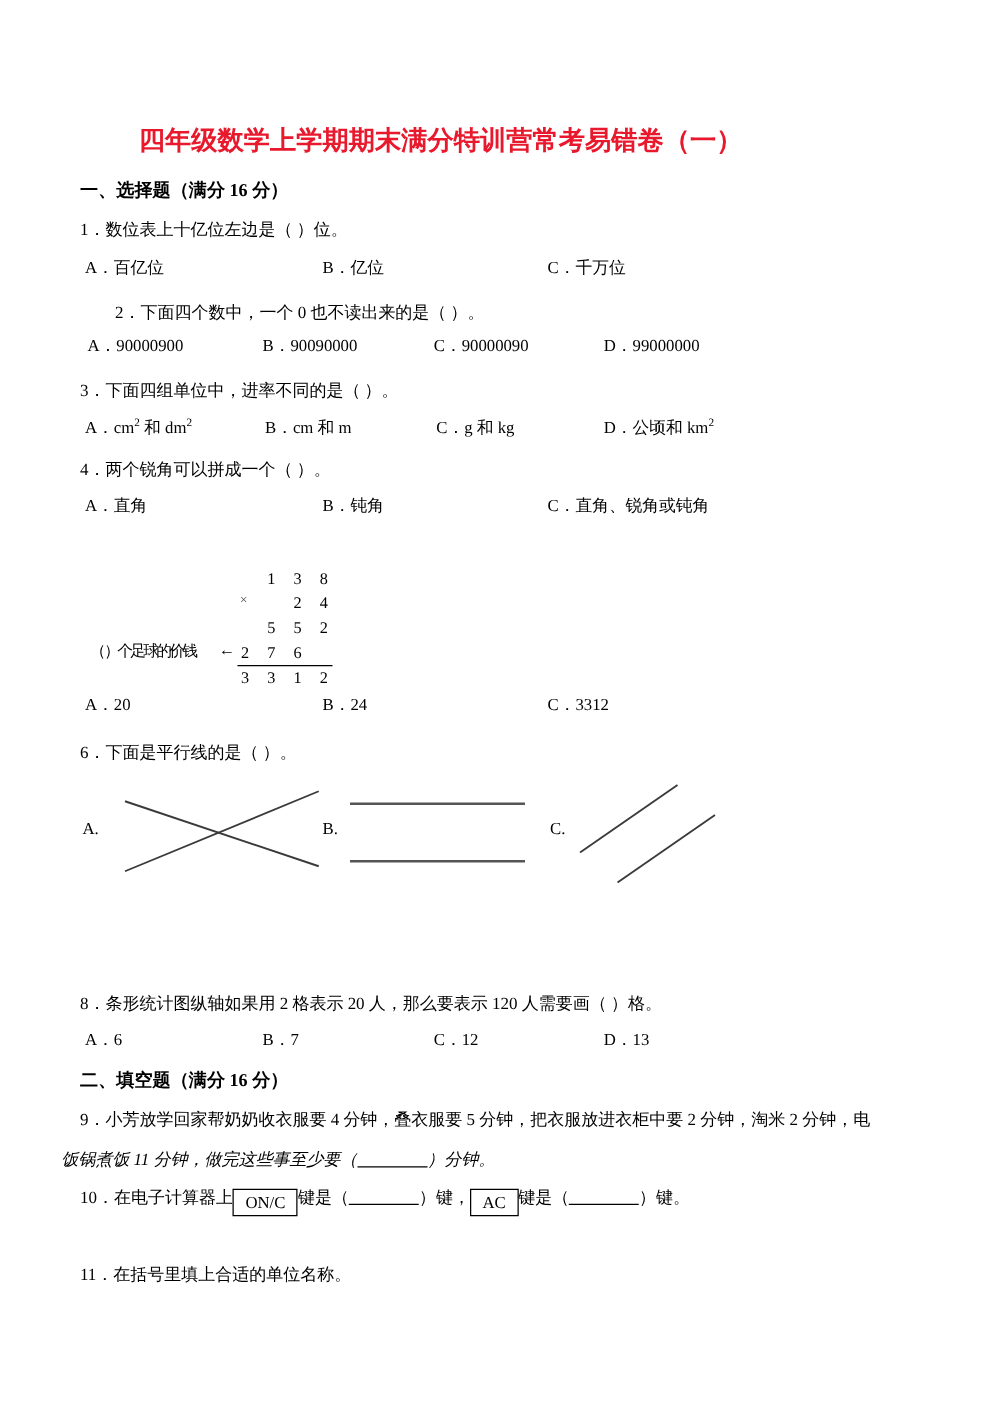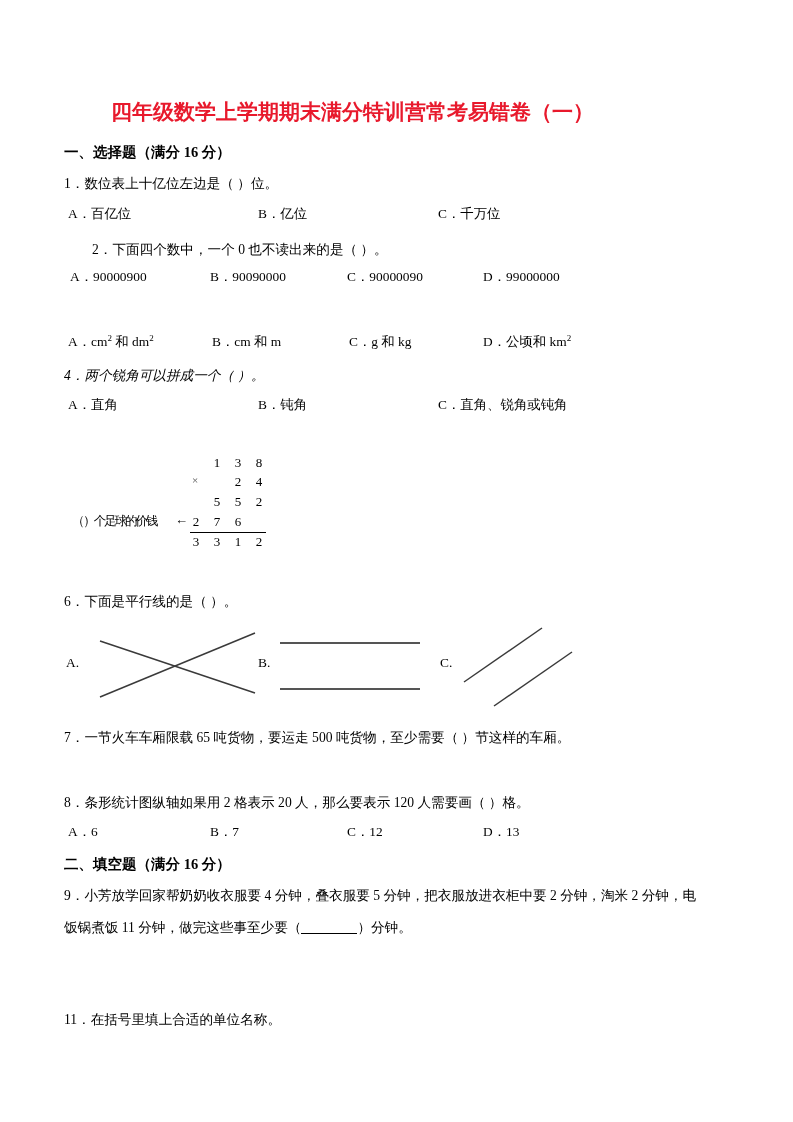--- a/index.html
+++ b/index.html
@@ -157,28 +157,29 @@
   </div>
 
   <div class="q-stem" style="left:64px; top:240px;margin-left:28px;">2．下面四个数中，一个 0 也不读出来的是（      ）。</div>
   <div class="opt-row" style="top:268px;">
     <span class="opt" style="left:70px;">A．90000900</span>
     <span class="opt" style="left:210px;">B．90090000</span>
     <span class="opt" style="left:347px;">C．90000090</span>
     <span class="opt" style="left:483px;">D．99000000</span>
   </div>
 
+  <div class="q-stem" style="left:64px; top:303px;">3．下面四组单位中，进率不同的是（      ）。</div>
   <div class="opt-row" style="top:333px;">
     <span class="opt" style="left:68px;"><span>A．cm</span><sup class="u">2</sup><span> 和 dm</span><sup class="u">2</sup></span>
     <span class="opt" style="left:212px;"><span>B．cm 和 m</span></span>
     <span class="opt" style="left:349px;"><span>C．g 和 kg</span></span>
     <span class="opt" style="left:483px;"><span>D．公顷和 km</span><sup class="u">2</sup></span>
   </div>
 
-  <div class="q-stem" style="left:64px; top:366px;font-style:italic;">4．两个锐角可以拼成一个（      ）。</div>
+  <div class="q-stem" style="left:64px; top:366px;">4．两个锐角可以拼成一个（      ）。</div>
   <div class="opt-row" style="top:396px;">
     <span class="opt" style="left:68px;">A．直角</span>
     <span class="opt" style="left:258px;">B．钝角</span>
     <span class="opt" style="left:438px;">C．直角、锐角或钝角</span>
   </div>
 
 
   <div class="vmul" style="left:190px; top:452px; width:130px; height:100px;">
 
     <span class="dgt" style="left:20px; top:3px;">1</span>
@@ -201,20 +202,25 @@
 
     <span class="dgt" style="left:-1px; top:82px;">3</span>
     <span class="dgt" style="left:20px; top:82px;">3</span>
     <span class="dgt" style="left:41px; top:82px;">1</span>
     <span class="dgt" style="left:62px; top:82px;">2</span>
   </div>
 
   <div class="annot" style="left:72px; top:513px;">（    ）个足球的价钱</div>
   <div class="arrow" style="left:175px; top:512px;">←</div>
 
+  <div class="opt-row" style="top:555px;">
+    <span class="opt" style="left:68px;">A．20</span>
+    <span class="opt" style="left:258px;">B．24</span>
+    <span class="opt" style="left:438px;">C．3312</span>
+  </div>
 
   <div class="q-stem" style="left:64px; top:592px;">6．下面是平行线的是（      ）。</div>
 
   <div class="fig-label" style="left:66px; top:655px;">A.</div>
   <svg class="fig" style="left:95px; top:625px;" width="165" height="80" viewBox="0 0 165 80">
     <line x1="5" y1="16" x2="160" y2="68" stroke="#3a3a3a" stroke-width="1.5"></line>
     <line x1="5" y1="72" x2="160" y2="8" stroke="#3a3a3a" stroke-width="1.5"></line>
   </svg>
 
   <div class="fig-label" style="left:258px; top:655px;">B.</div>
@@ -222,33 +228,35 @@
     <line x1="2" y1="18" x2="142" y2="18" stroke="#555" stroke-width="2"></line>
     <line x1="2" y1="64" x2="142" y2="64" stroke="#555" stroke-width="2"></line>
   </svg>
 
   <div class="fig-label" style="left:440px; top:655px;">C.</div>
   <svg class="fig" style="left:460px; top:620px;" width="150" height="90" viewBox="0 0 150 90">
     <line x1="4" y1="62" x2="82" y2="8" stroke="#3a3a3a" stroke-width="1.5"></line>
     <line x1="34" y1="86" x2="112" y2="32" stroke="#3a3a3a" stroke-width="1.5"></line>
   </svg>
 
-  <div class="q-stem" style="left:64px; top:728px;">7．一节火车车厢限载 65 吨货物，要运走 500 吨货物，至少需要（      ）节这样的车厢。</div>
 
   <div class="q-stem" style="left:64px; top:793px;">8．条形统计图纵轴如果用 2 格表示 20 人，那么要表示 120 人需要画（      ）格。</div>
   <div class="opt-row" style="top:823px;">
     <span class="opt" style="left:68px;">A．6</span>
     <span class="opt" style="left:210px;">B．7</span>
     <span class="opt" style="left:347px;">C．12</span>
     <span class="opt" style="left:483px;">D．13</span>
   </div>
 
   <div class="section-head" style="left:64px; top:855px;">二、填空题（满分 16 分）</div>
 
   <div class="q-stem" style="left:64px; top:886px;">9．小芳放学回家帮奶奶收衣服要 4 分钟，叠衣服要 5 分钟，把衣服放进衣柜中要 2 分钟，淘米 2 分钟，电</div>
-  <div class="inline-seg" style="left:64px; top:918px;">
+  <div class="inline-seg" style="left:49px; top:918px;font-style:italic;">
     <span>饭锅煮饭 11 分钟，做完这些事至少要（</span><span class="blank"></span><span>）分钟。</span>
   </div>
 
+  <div class="inline-seg" style="left:64px; top:948px;">
+    <span>10．在电子计算器上</span><span class="keybox">ON/C</span><span>键是（</span><span class="blank"></span><span>）键，</span><span class="keybox">AC</span><span>键是（</span><span class="blank"></span><span>）键。</span>
+  </div>
 
   <div class="q-stem" style="left:64px; top:1010px;">11．在括号里填上合适的单位名称。</div>
 
 </div>
 
 </body></html>

